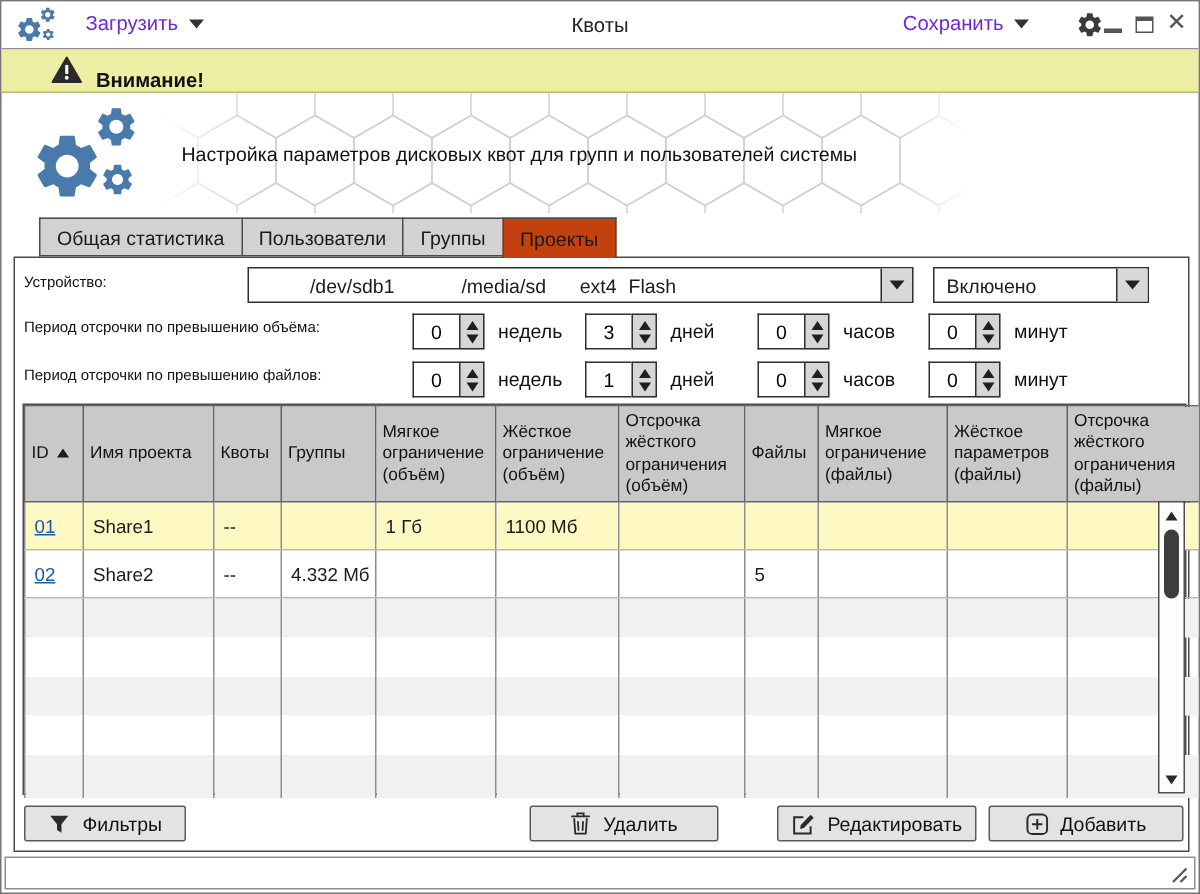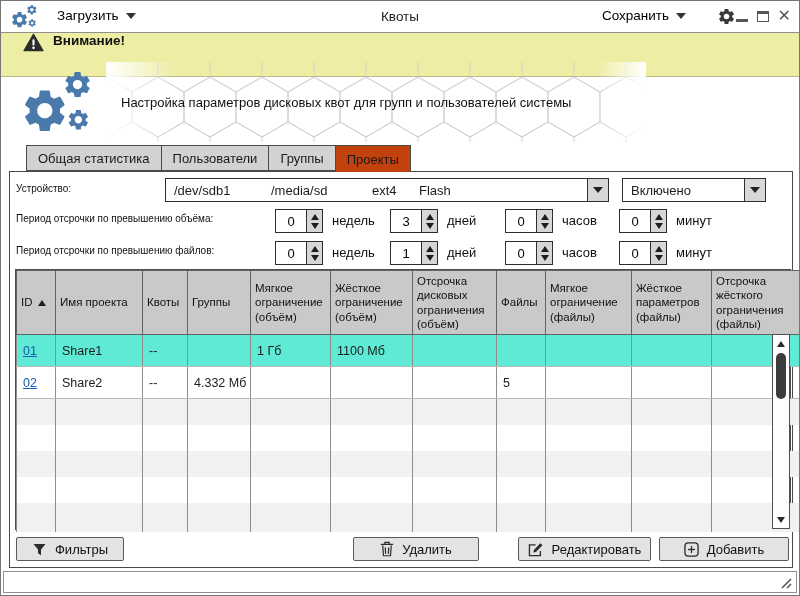--- a/index.html
+++ b/index.html
@@ -6,35 +6,35 @@
   html,body { background:#e8e8e8; }
   body { font-family:"Liberation Sans","DejaVu Sans",sans-serif; color:#1c1c1c; }
   .window { position:relative; width:800px; height:596px; background:#fff;
             border:1px solid #767676; overflow:hidden; }
 
   
   .titlebar { position:absolute; left:0; top:0; width:100%; height:32px; background:#fff;
               border-bottom:1px solid #8f8f8f; display:flex; align-items:center; }
   .app-icon { position:absolute; left:9px; top:3px; }
   .menu-item { position:absolute; display:flex; align-items:center; gap:7px; font-size:13.5px;
-               color:#000000; cursor:default; }
+               color:#6d28d9; cursor:default; }
   .menu-load { left:56px; top:7px; }
   .menu-save { right:113px; top:7px; }
   .win-title { position:absolute; left:0; right:0; text-align:center; font-size:13.5px; color:#222; }
   .caret-down { width:0; height:0; border-left:5px solid transparent; border-right:5px solid transparent;
                 border-top:6px solid #333; display:inline-block; }
   .settings-btn { position:absolute; right:63px; top:6px; }
   .win-controls { position:absolute; right:8px; top:9px; display:flex; gap:9px; align-items:center; }
   .wc-min { width:12px; height:3px; background:#555; margin-top:8px; }
   .wc-max { width:12px; height:11px; border:1.5px solid #555; border-top:3.5px solid #555; background:#fff; }
   .wc-close { font-size:16px; line-height:12px; color:#555; font-weight:bold; }
 
   
-  .warnbar { position:absolute; left:0; top:32px; width:100%; height:44px; background:#ededa3;
-             border-bottom:1px solid #b9b983; display:flex; align-items:flex-start; padding-left:22px; }
+  .warnbar { position:absolute; left:0; top:32px; width:100%; height:29px; background:#ededa3;
+             border-bottom:1px solid #b9b983; display:flex; align-items:flex-end; padding-left:33px; }
   .warnbar .txt { margin-left:9px; font-size:13.5px; font-weight:600; color:#111; }
 
   
   .hexwrap { position:absolute; left:105px; top:61px; width:540px; height:80px; overflow:hidden; }
   .hexfade-l { position:absolute; left:0; top:0; width:70px; height:100%;
                background:linear-gradient(to right,#fff,rgba(255,255,255,0)); }
   .hexfade-r { position:absolute; right:0; top:0; width:50px; height:100%;
                background:linear-gradient(to left,#fff,rgba(255,255,255,0)); }
   .logo { position:absolute; left:18px; top:68px; }
   .headline { position:absolute; left:120px; top:94px; font-size:13px; color:#111; }
@@ -75,21 +75,21 @@
   
   .tablewrap { position:absolute; left:5px; top:97px; width:776px; height:261px;
                border:1px solid #4f4f4f; background:#fff; }
   table.quotas { width:100%; border-collapse:collapse; table-layout:fixed; }
   table.quotas th { background:#c9c9c9; border:1px solid #636363; font-weight:normal; font-size:11.5px;
                     line-height:1.22; text-align:left; vertical-align:middle; padding:2px 4px; height:64px;
                     color:#111; overflow:hidden; }
   table.quotas td { border-left:1px solid #8d8d8d; border-right:1px solid #8d8d8d; font-size:12.5px;
                     padding:0 0 0 6px; height:32px; overflow:hidden; white-space:nowrap; }
   tr.datarow td { border-bottom:1px solid #b9b9b9; }
-  tr.selected td { background:#5eead4; }
+  tr.selected td { background:#fef9c3; }
   tr.fl td { height:26px; }
   tr.fl.odd td { background:#f1f1f1; }
   tr.fl:last-child td { height:29px; }
   a.idlink { color:#1a5cab; text-decoration:underline; }
   .sort-asc { width:0; height:0; border-left:4.5px solid transparent; border-right:4.5px solid transparent;
               border-bottom:6px solid #1c1c1c; display:inline-block; margin-left:5px; }
 
   .vscroll { position:absolute; right:0; top:64px; bottom:0; width:18px; background:#fdfdfd;
              border:1px solid #4f4f4f; }
   .vs-up,.vs-down { position:absolute; left:0; width:100%; height:15px; display:flex;
@@ -201,21 +201,21 @@
   <div class="tabs">
     <div class="tab">Общая статистика</div>
     <div class="tab">Пользователи</div>
     <div class="tab">Группы</div>
     <div class="tab active">Проекты</div>
   </div>
 
   <div class="panel">
 
     <span class="form-label" style="left:6px; top:11px;">Устройство:</span>
-    <div class="combo" style="left:155px; top:6px; width:444px;">
+    <div class="combo" style="left:155px; top:6px; width:444px;text-align:right;">
       <div class="combo-text">
         <span class="dev-part p-path">/dev/sdb1</span>
         <span class="dev-part p-mount">/media/sd</span>
         <span class="dev-part p-fs">ext4</span>
         <span class="dev-part">Flash</span>
       </div>
       <div class="combo-btn">
         <span class="tri"></span>
       </div>
     </div>
@@ -318,21 +318,21 @@
         <thead>
           <tr>
             <th>
               <span>ID</span><span class="sort-asc"></span>
             </th>
             <th>Имя проекта</th>
             <th>Квоты</th>
             <th>Группы</th>
             <th>Мягкое ограничение (объём)</th>
             <th>Жёсткое ограничение (объём)</th>
-            <th>Отсрочка дисковых ограничения (объём)</th>
+            <th>Отсрочка жёсткого ограничения (объём)</th>
             <th>Файлы</th>
             <th>Мягкое ограничение (файлы)</th>
             <th>Жёсткое параметров (файлы)</th>
             <th>Отсрочка жёсткого ограничения (файлы)</th>
           </tr>
         </thead>
         <tbody>
           <tr class="datarow selected">
             <td><a class="idlink" href="#">01</a></td>
             <td>Share1</td>

